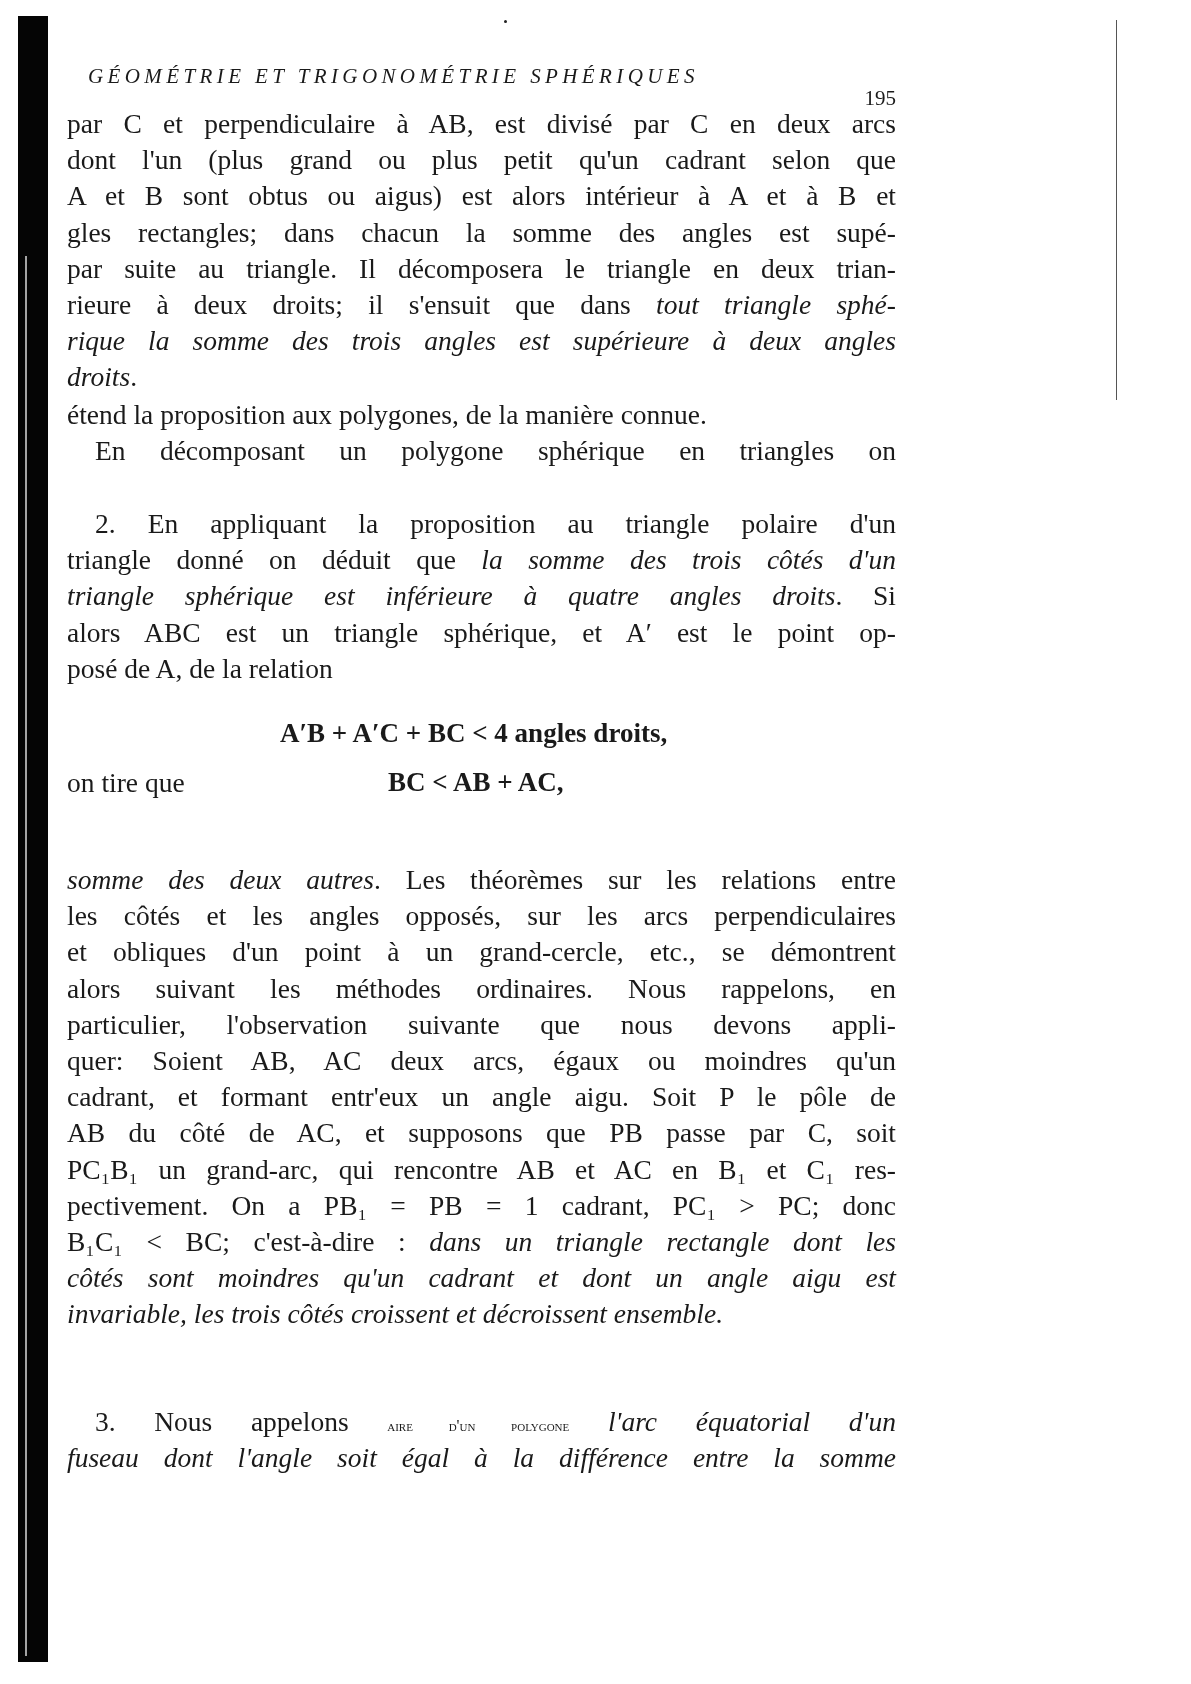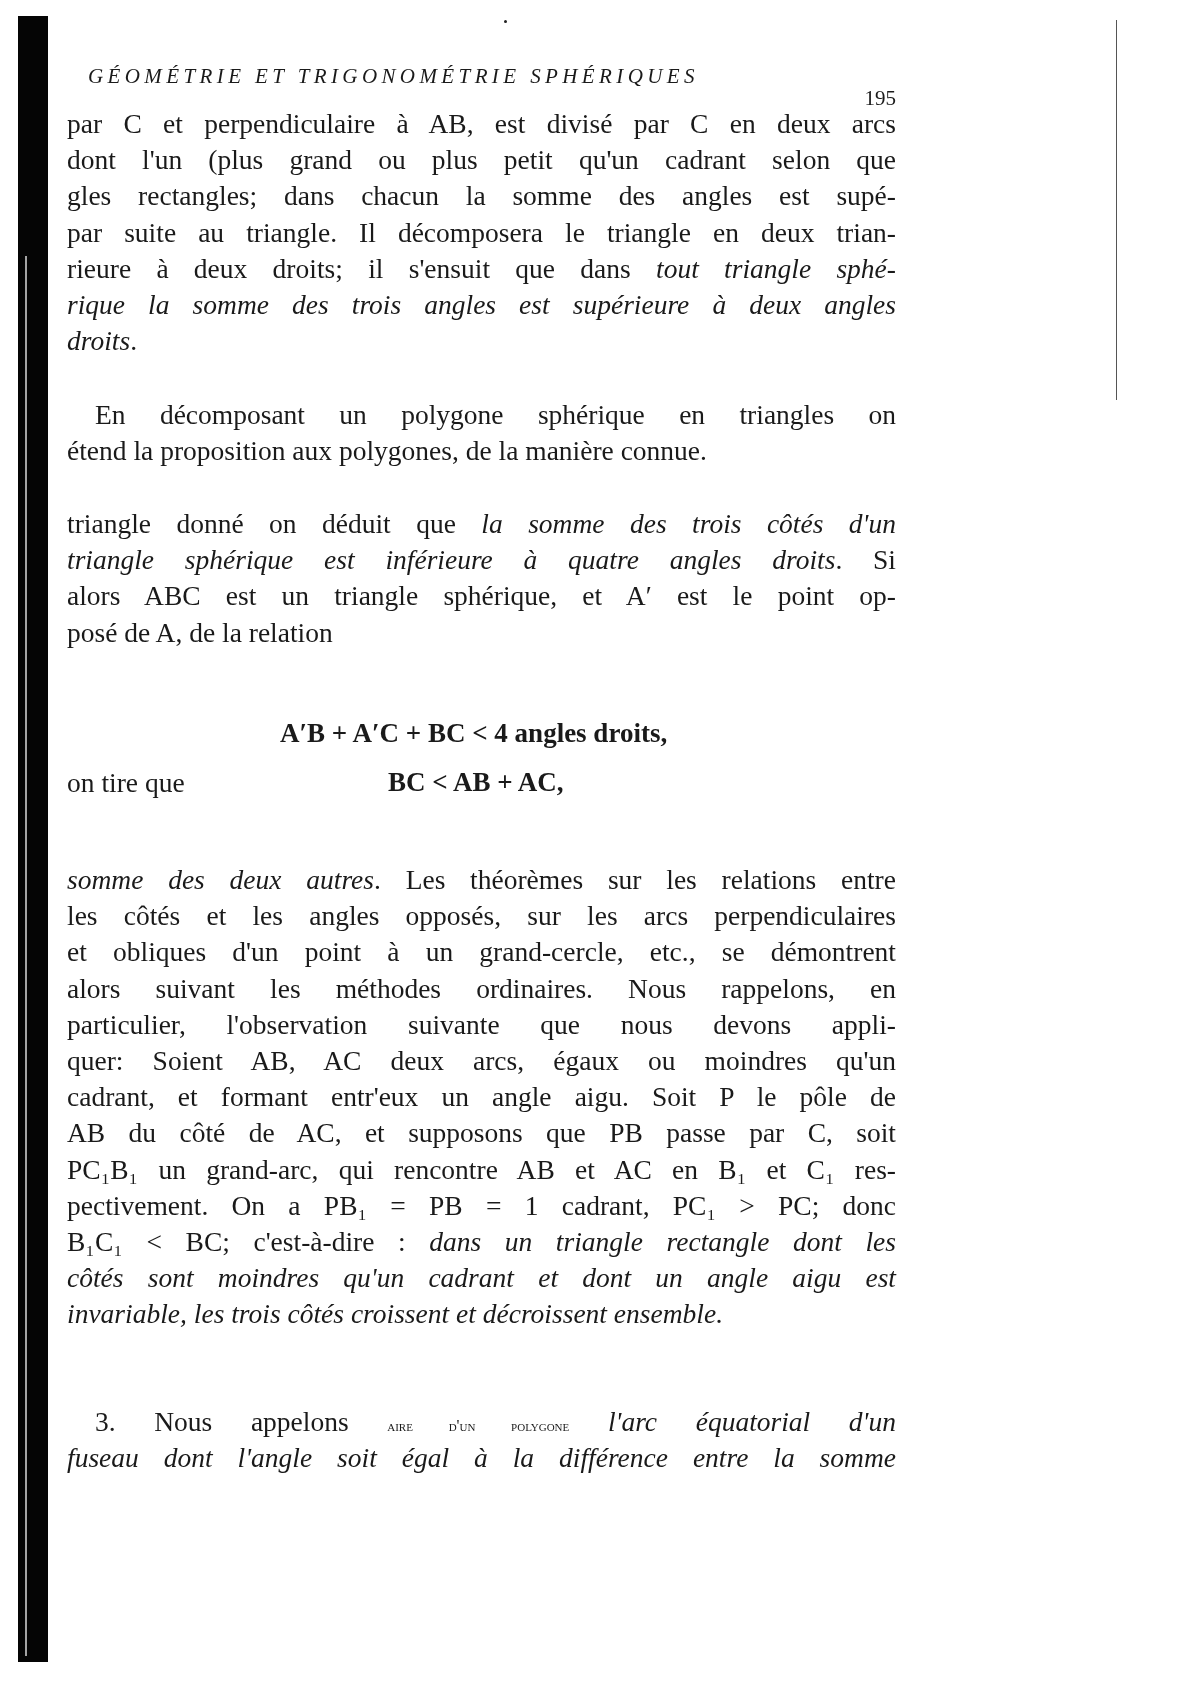--- a/index.html
+++ b/index.html
@@ -29,31 +29,33 @@
 <div class="speck"></div>
 
 <div class="header">
   <span class="running-title">GÉOMÉTRIE ET TRIGONOMÉTRIE SPHÉRIQUES</span>
   <span class="page-number">195</span>
 </div>
 
 <div class="text" style="top:106px">
     <span class="line"><span>par C et perpendiculaire à AB, est divisé par C en deux arcs</span></span>
     <span class="line"><span>dont l'un (plus grand ou plus petit qu'un cadrant selon que</span></span>
+    <span class="line"><span>A et B sont obtus ou aigus) est alors intérieur à A et à B et</span></span>
     <span class="line"><span>gles rectangles; dans chacun la somme des angles est supé-</span></span>
     <span class="line"><span>par suite au triangle. Il décomposera le triangle en deux trian-</span></span>
     <span class="line"><span>rieure à deux droits; il s'ensuit que dans </span><i>tout triangle sphé-</i></span>
     <span class="line"><i>rique la somme des trois angles est supérieure à deux angles</i></span>
     <span class="line last"><i>droits</i><span>.</span></span>
   </div>
 <div class="text" style="top:397px">
+    <span class="line last"><span>étend la proposition aux polygones, de la manière connue.</span></span>
     <span class="line indent"><span>En décomposant un polygone sphérique en triangles on</span></span>
-    <span class="line last"><span>étend la proposition aux polygones, de la manière connue.</span></span>
   </div>
 <div class="text" style="top:506px">
+    <span class="line indent"><span>2. En appliquant la proposition au triangle polaire d'un</span></span>
     <span class="line"><span>triangle donné on déduit que </span><i>la somme des trois côtés d'un</i></span>
     <span class="line"><i>triangle sphérique est inférieure à quatre angles droits</i><span>. Si</span></span>
     <span class="line"><span>alors ABC est un triangle sphérique, et A′ est le point op-</span></span>
     <span class="line last"><span>posé de A, de la relation</span></span>
   </div>
 
 <div class="formula" style="left:280px; top:718px">A′B + A′C + BC &lt; 4 angles droits,</div>
 <div class="text" style="top:765px">
   <span class="line last">on tire que</span>
 </div>

